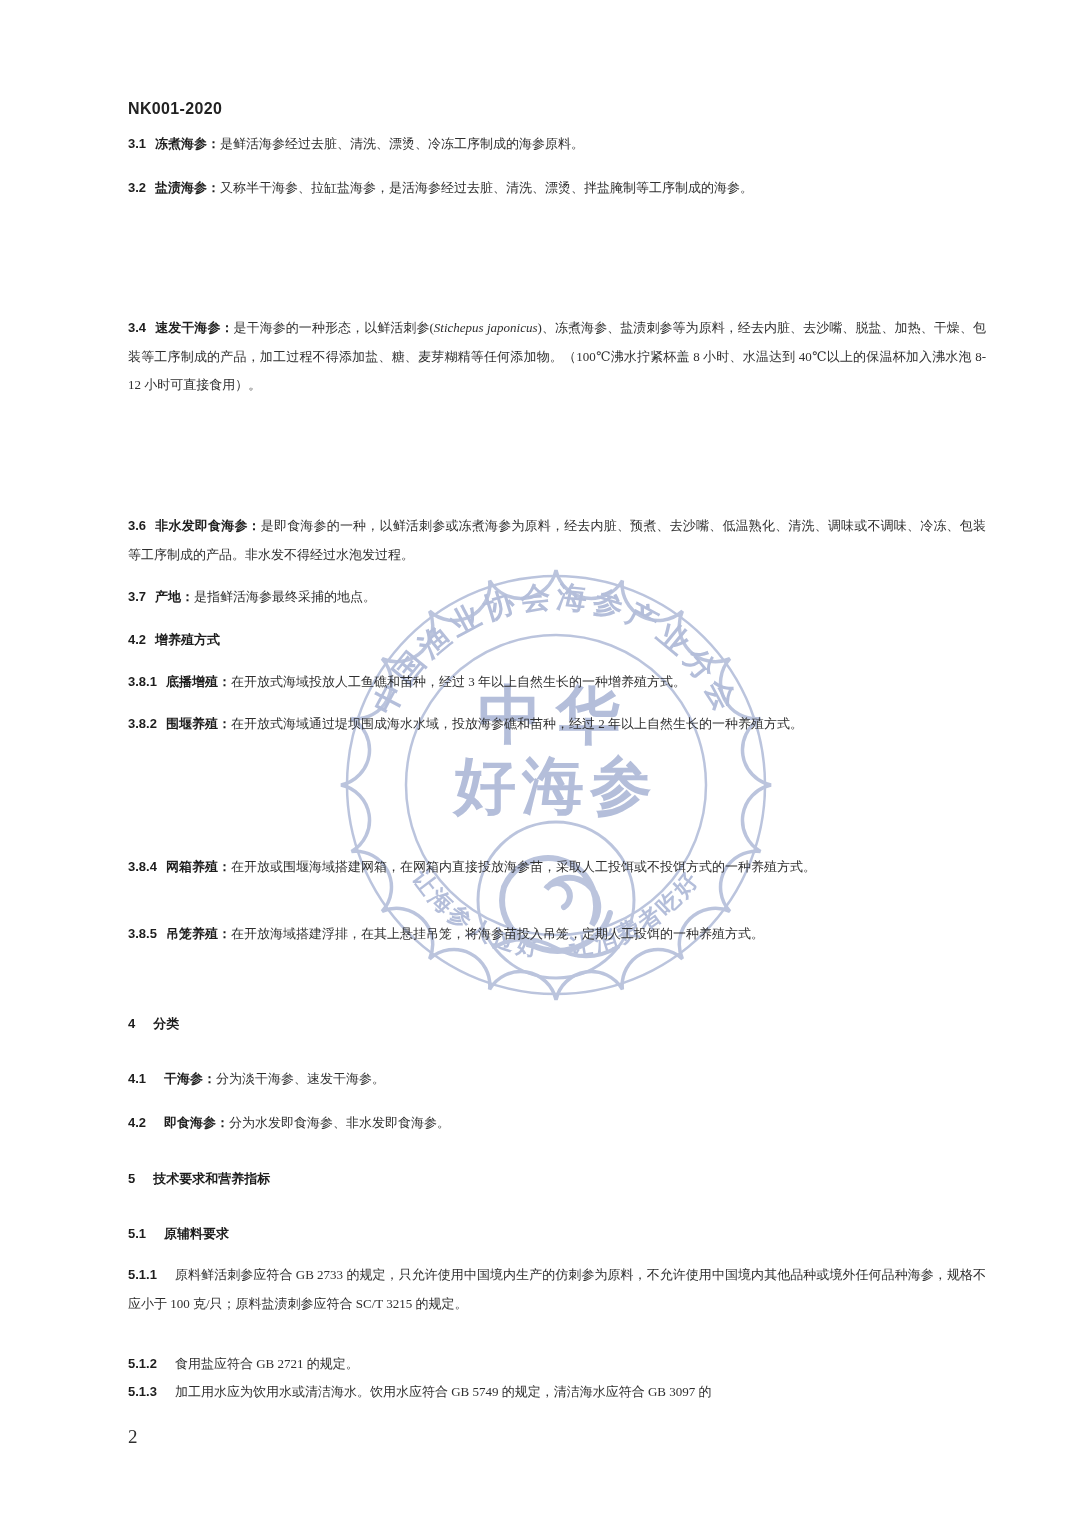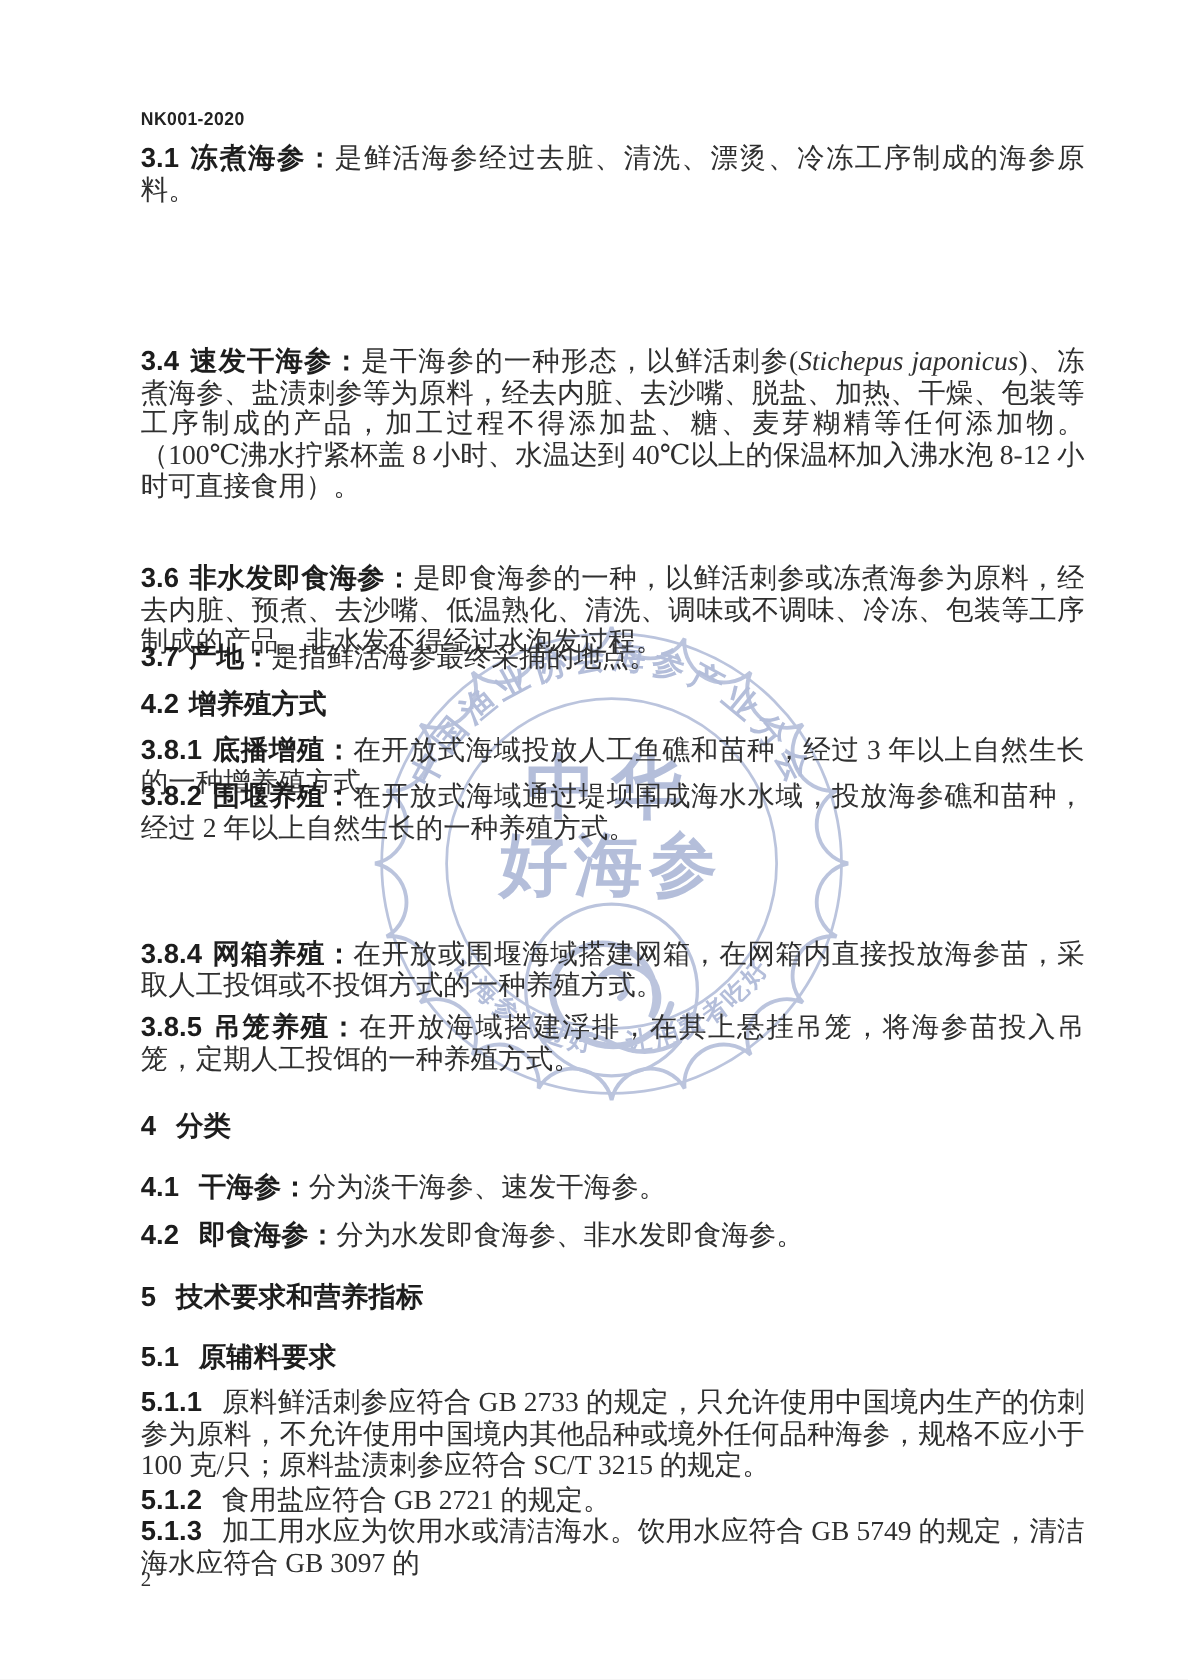--- a/index.html
+++ b/index.html
@@ -12,21 +12,21 @@
   }
   .content{position:absolute;inset:0;z-index:2;padding-left:14px;}
   .doc-code{
     position:absolute;left:128px;top:99px;
     font-family:"Liberation Sans","DejaVu Sans",sans-serif;
     font-weight:700;font-size:17px;color:#222;
     letter-spacing:.4px;transform:scaleX(.94);transform-origin:left;
   }
   .para{
     position:absolute;left:128px;width:858px;margin:0;
-    font-size:25px;line-height:28.5px;color:#2f2f2f;
+    font-size:13px;line-height:28.5px;color:#2f2f2f;
     text-align:justify;text-align-last:left;
   }
   .num{
     font-family:"Liberation Sans","DejaVu Sans",sans-serif;
     font-weight:700;color:#1d1d1d;margin-right:9px;white-space:nowrap;
   }
   .wide .num{margin-right:18px;}
   .term,.head-title{
     font-family:"Liberation Sans","DejaVu Sans",sans-serif;
     font-weight:700;color:#1d1d1d;
@@ -86,20 +86,23 @@
   </svg>
 
   <div class="content">
 
     <div class="doc-code">NK001-2020</div>
 
     <p class="para" style="top:130px">
       <span class="num">3.1</span><span class="term">冻煮海参：</span><span>是鲜活海参经过去脏、清洗、漂烫、冷冻工序制成的海参原料。</span>
     </p>
 
+    <p class="para" style="top:174px">
+      <span class="num">3.2</span><span class="term">盐渍海参：</span><span>又称半干海参、拉缸盐海参，是活海参经过去脏、清洗、漂烫、拌盐腌制等工序制成的海参。</span>
+    </p>
 
 
     <p class="para" style="top:314px">
       <span class="num">3.4</span><span class="term">速发干海参：</span><span>是干海参的一种形态，以鲜活刺参(</span><span class="latin">Stichepus japonicus</span><span>)、冻煮海参、盐渍刺参等为原料，经去内脏、去沙嘴、脱盐、加热、干燥、包装等工序制成的产品，加工过程不得添加盐、糖、麦芽糊精等任何添加物。（100℃沸水拧紧杯盖 8 小时、水温达到 40℃以上的保温杯加入沸水泡 8-12 小时可直接食用）。</span>
     </p>
 
 
     <p class="para" style="top:512px">
       <span class="num">3.6</span><span class="term">非水发即食海参：</span><span>是即食海参的一种，以鲜活刺参或冻煮海参为原料，经去内脏、预煮、去沙嘴、低温熟化、清洗、调味或不调味、冷冻、包装等工序制成的产品。非水发不得经过水泡发过程。</span>
     </p>

